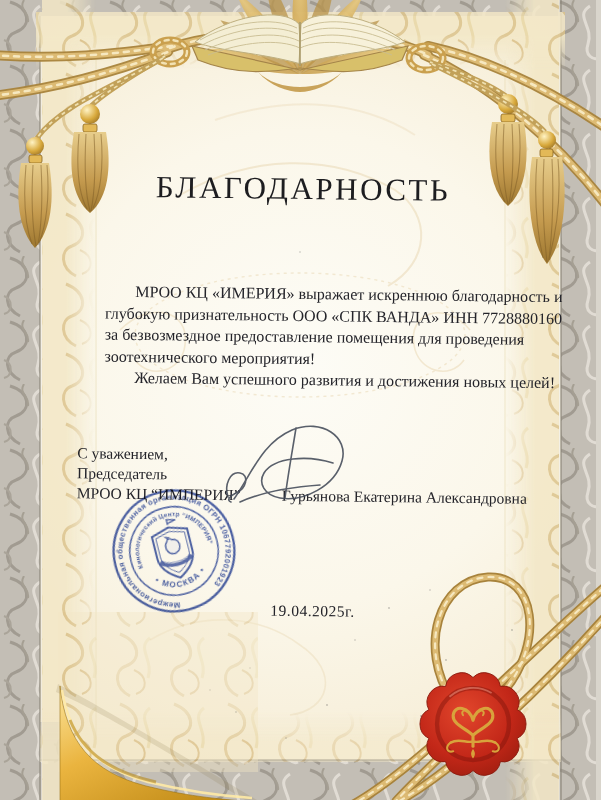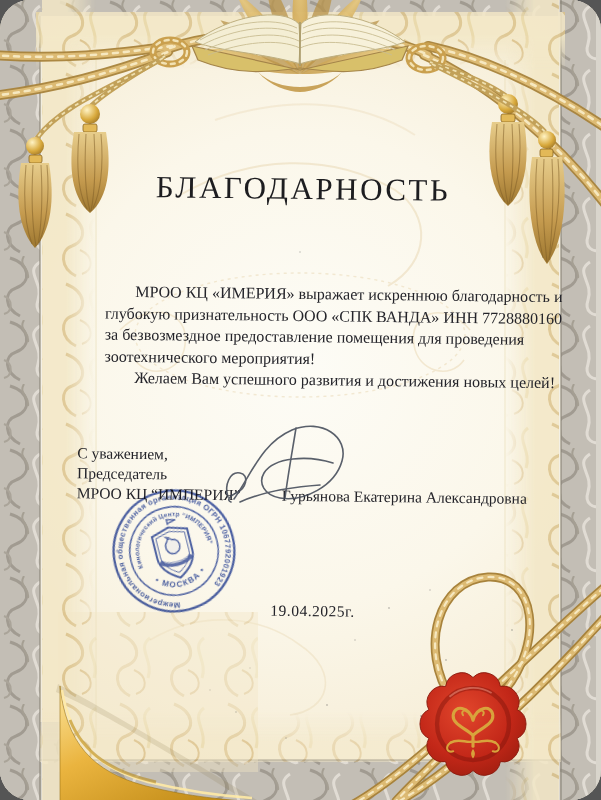--- a/index.html
+++ b/index.html
@@ -1,21 +1,20 @@
 <!DOCTYPE html>
 <html><head>
 <meta charset="utf-8">
 <style>
   html,body{margin:0;padding:0;background:#555;}
   .page{
     position:relative;width:601px;height:800px;overflow:hidden;
     background:
       radial-gradient(circle at 50% 46%, #fdfcf6 0%, #fbf7ea 45%, #f6edd6 78%, #f1e6c8 100%);
     font-family:"Liberation Serif", serif;
-    border-radius:30px;
   }
   svg{display:block}
   .layer{position:absolute;left:0;top:0;width:601px;height:800px;pointer-events:none;}
   .textlayer{position:absolute;left:0;top:0;width:601px;height:800px;transform:rotate(.7deg);transform-origin:300px 400px;z-index:4;color:#24242a;}
   .title{
     position:absolute;left:0;right:0;top:171px;text-align:center;
     font-size:31px;letter-spacing:2.5px;color:#1d1d20;font-weight:400;
   }
   .body-block{position:absolute;left:104px;top:283px;width:442px;font-size:16px;line-height:21.6px;}
   .body-line{white-space:nowrap;}

